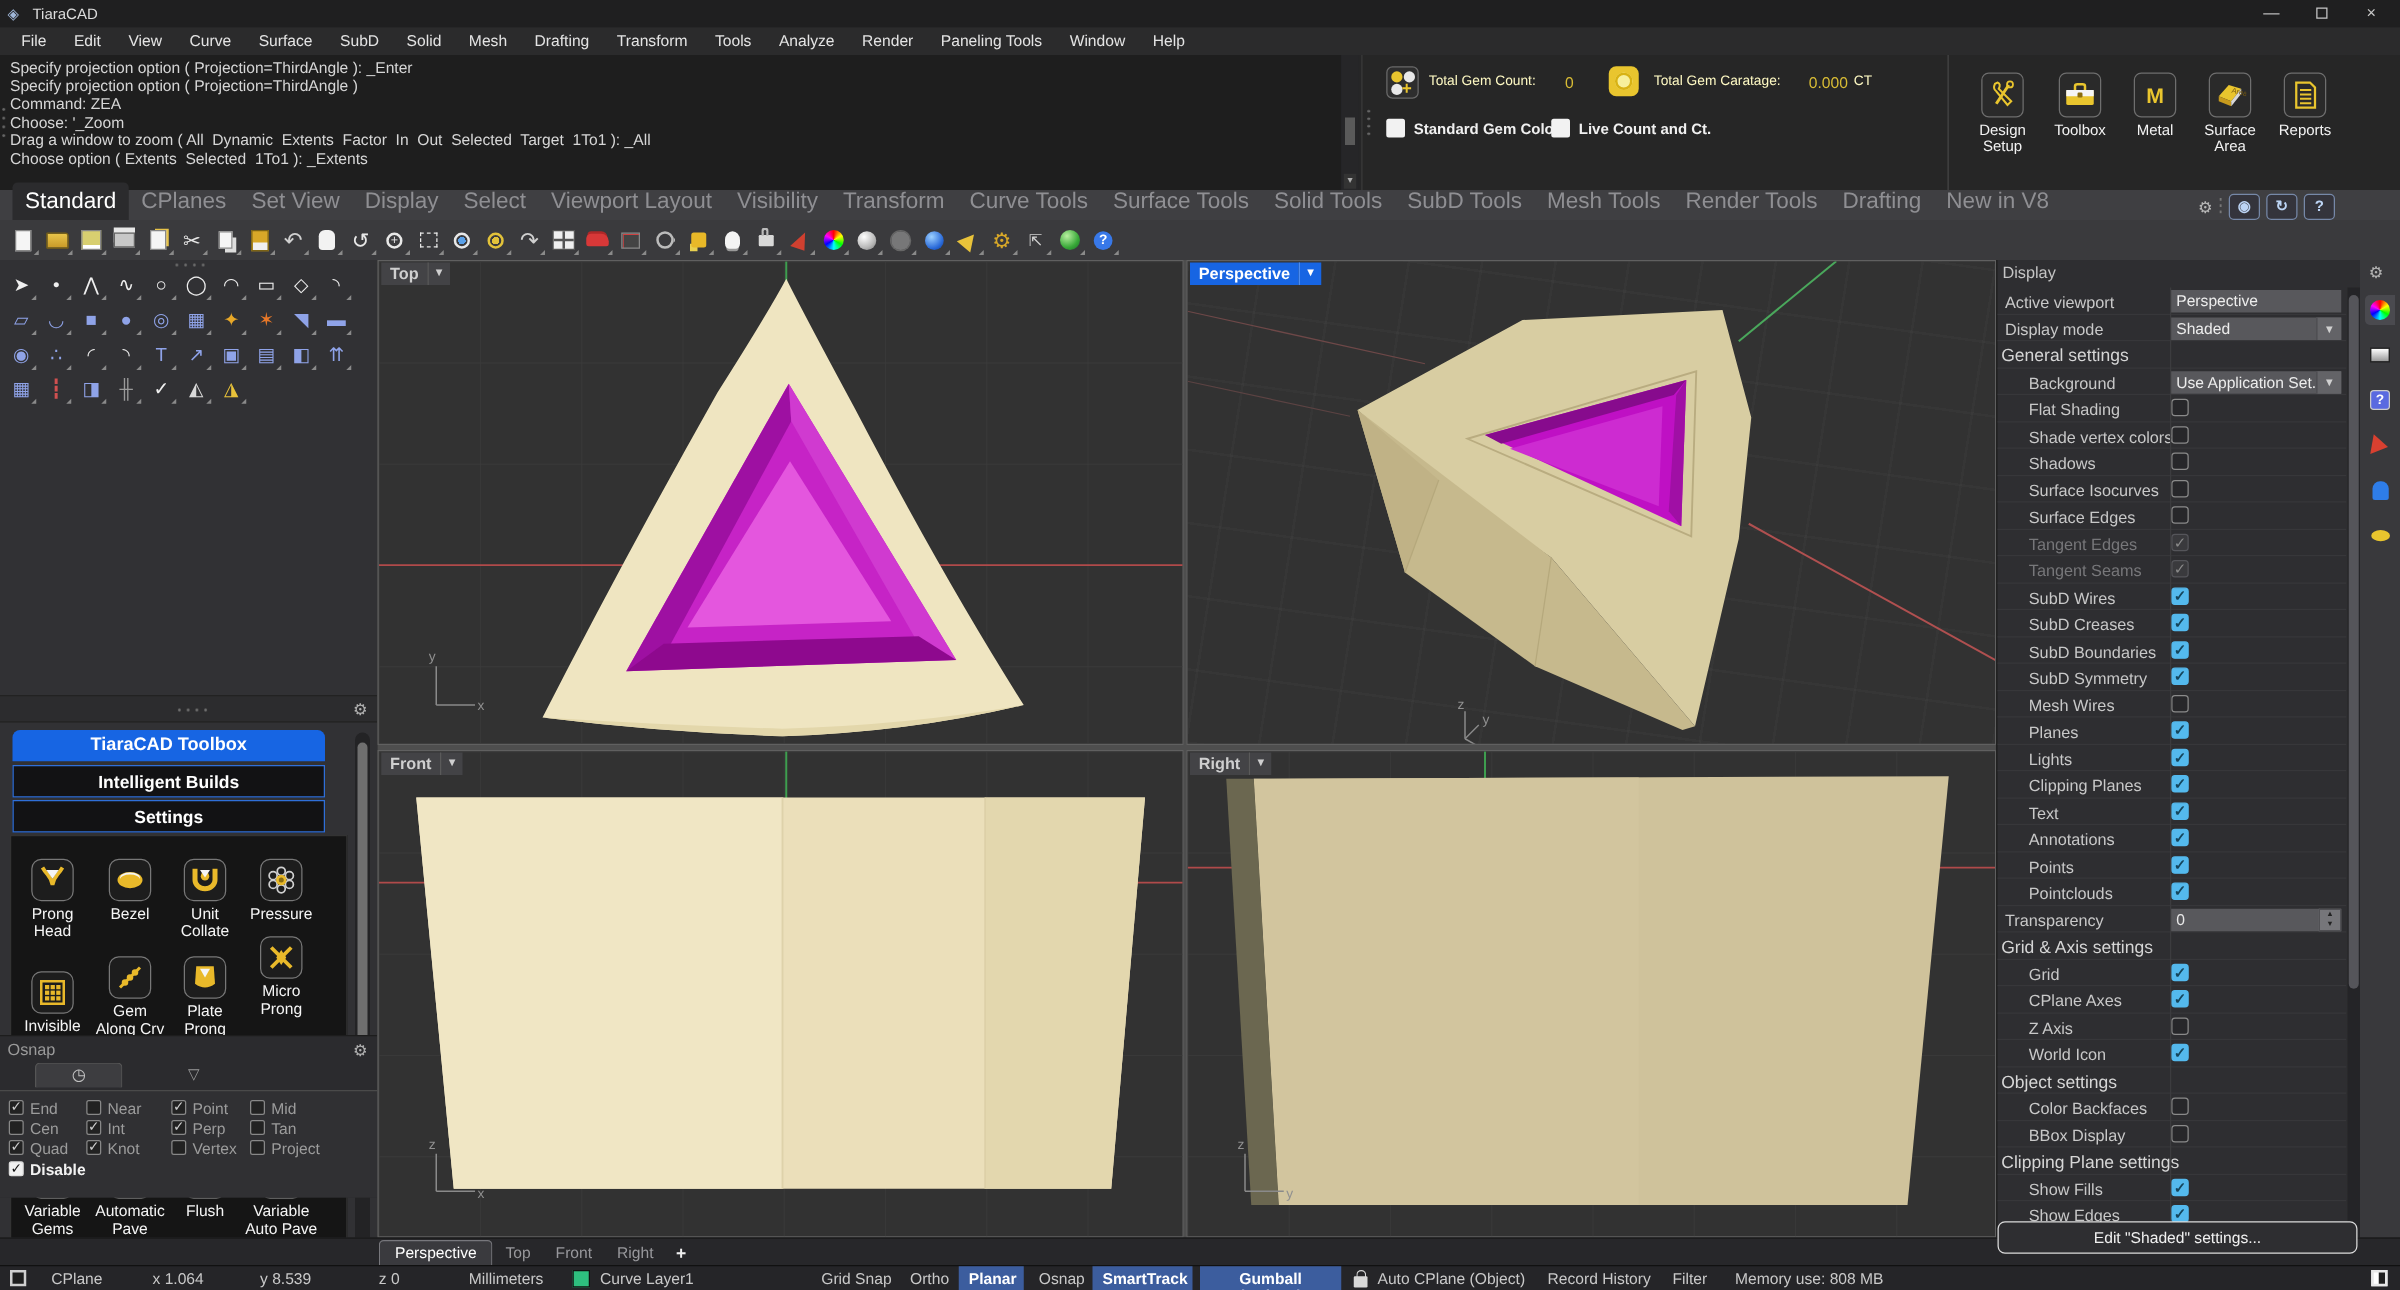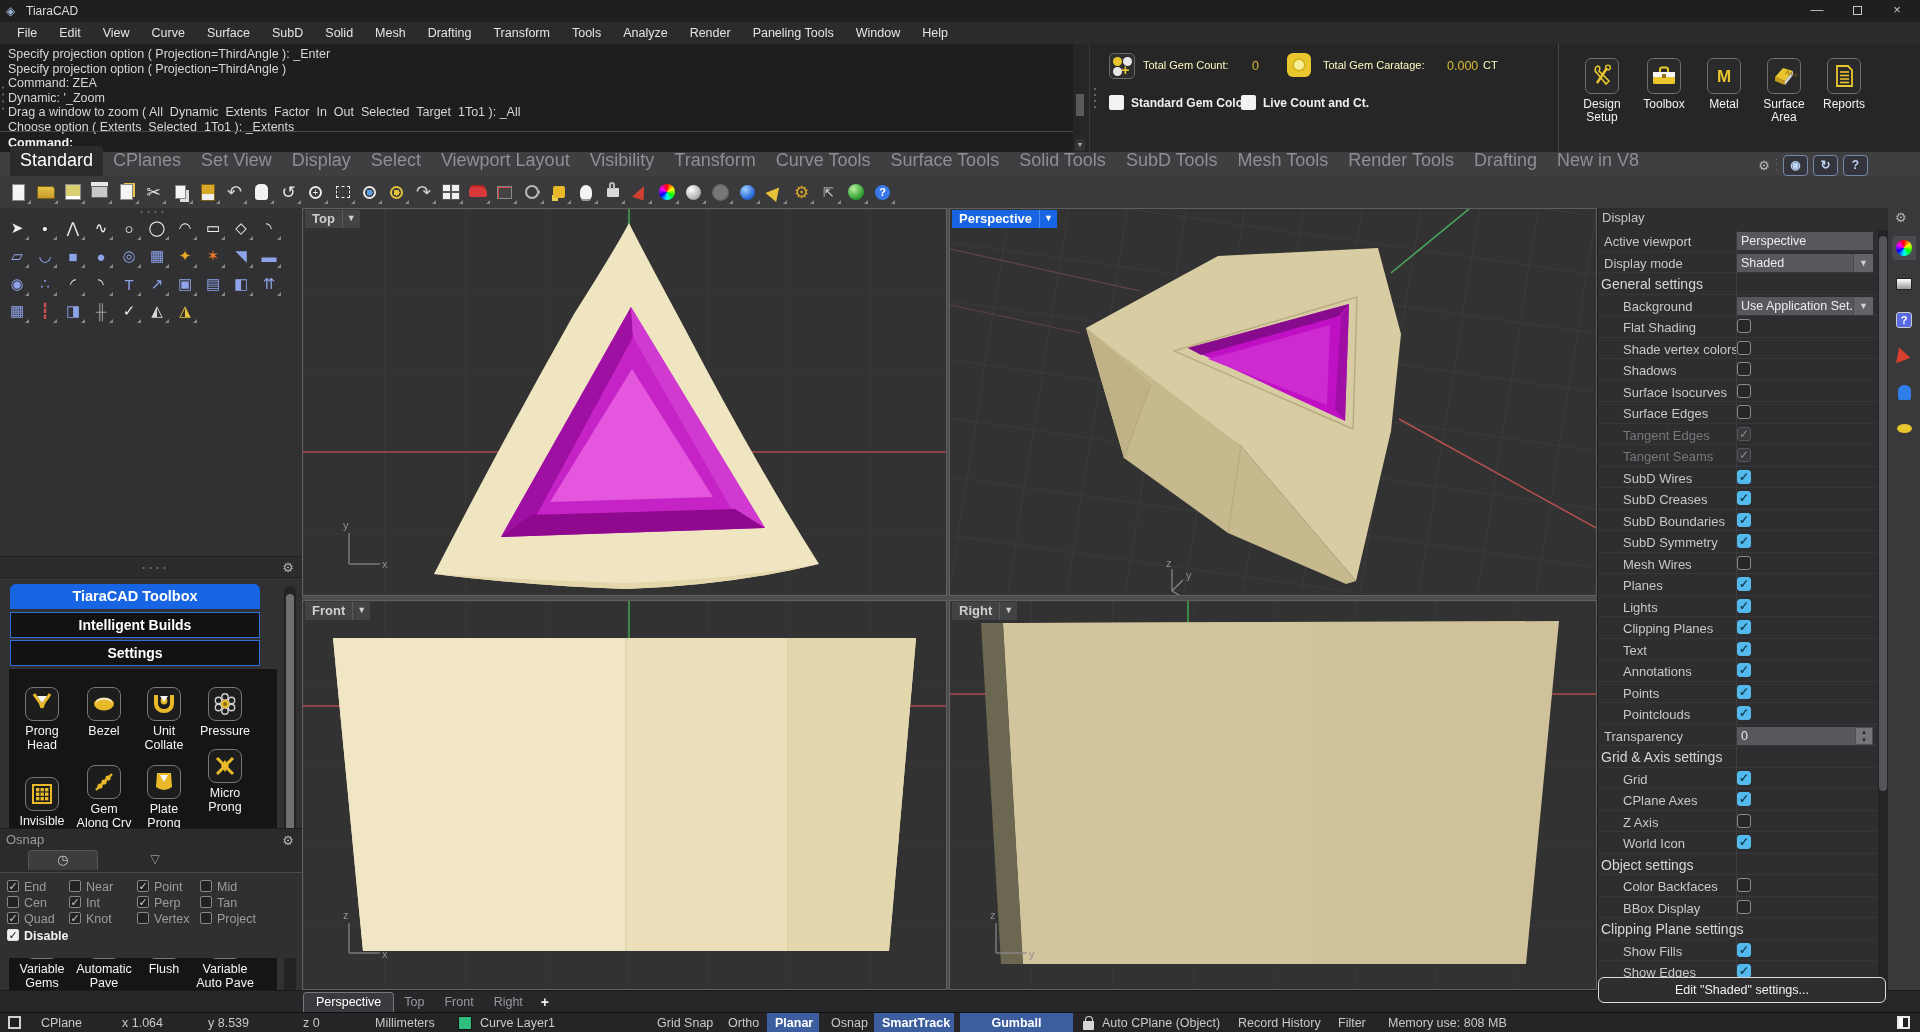--- a/index.html
+++ b/index.html
@@ -189,27 +189,24 @@
       <span class="menu-item">Window</span>
       <span class="menu-item">Help</span>
     </div>
 
   <div id="cmdarea">
     <div id="cmd-grip"></div>
     <div id="cmd-lines">
         <div class="cmd-line">Specify projection option ( Projection=ThirdAngle ): _Enter</div>
         <div class="cmd-line">Specify projection option ( Projection=ThirdAngle )</div>
         <div class="cmd-line">Command: ZEA</div>
-        <div class="cmd-line">Dynamic: '_Zoom</div>
+        <div class="cmd-line">Choose: '_Zoom</div>
         <div class="cmd-line">Drag a window to zoom ( All  Dynamic  Extents  Factor  In  Out  Selected  Target  1To1 ): _All</div>
         <div class="cmd-line">Choose option ( Extents  Selected  1To1 ): _Extents</div>
       </div>
-    <div id="cmd-prompt-row">
-      <span id="cmd-prompt">Command:</span>
-    </div>
   </div>
   <div id="cmd-scroll">
     <div class="thumb"></div>
       <div class="dn">▼</div>
   </div>
 
   <div id="gempanel">
     <div class="grip"></div>
     <div id="gem-count-icon">
         <i class="c1"></i>

